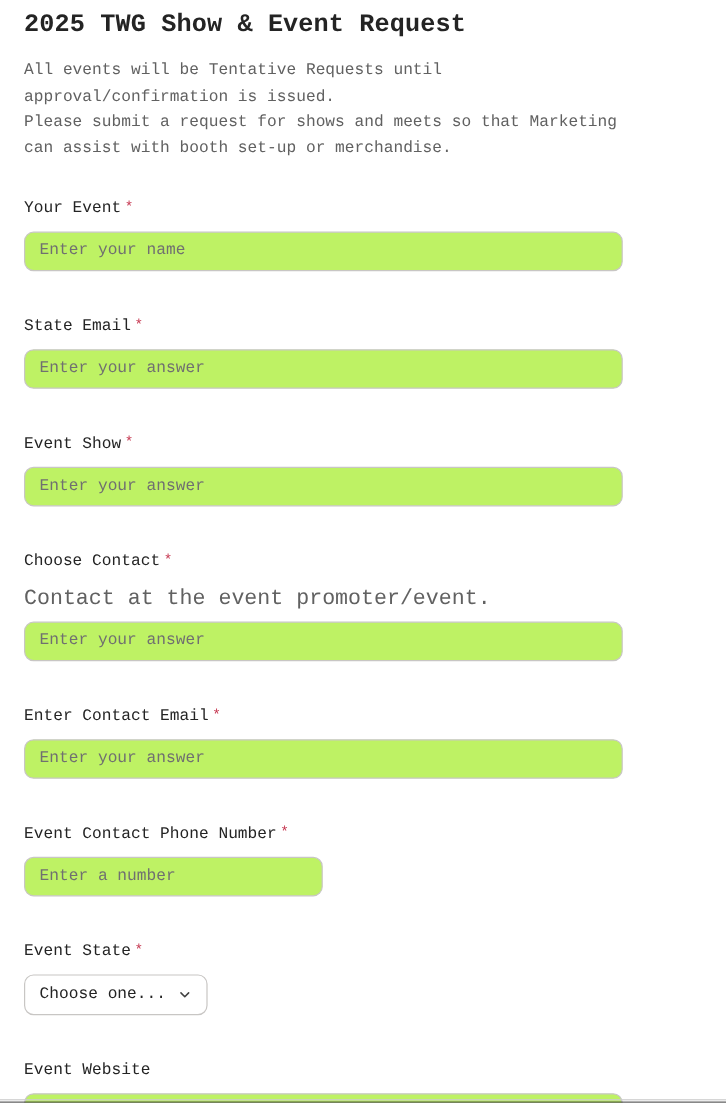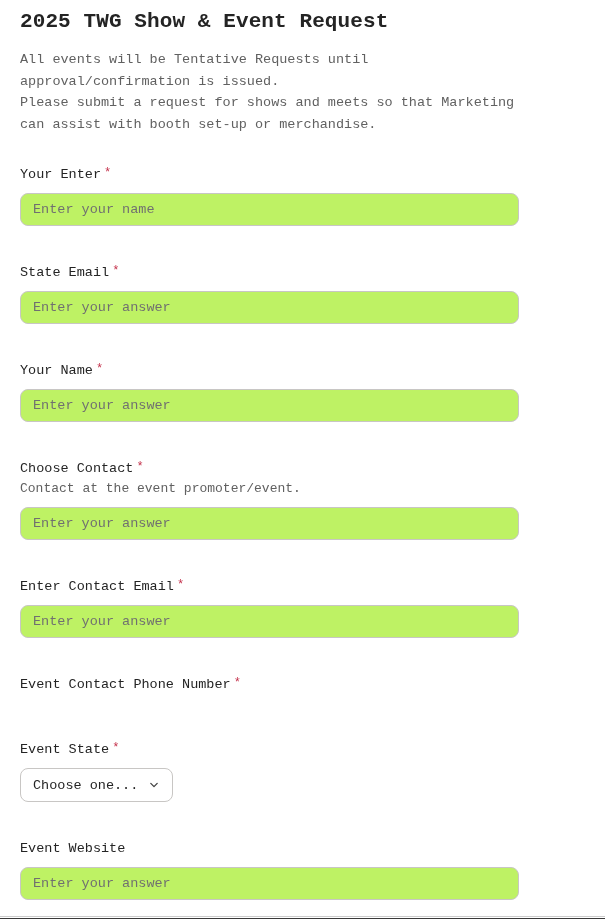--- a/index.html
+++ b/index.html
@@ -46,24 +46,24 @@
     color: #242424;
   }
   .required-marker {
     color: #c4314b;
     font-size: 12px;
     margin-left: 3px;
     vertical-align: top;
     line-height: 16px;
   }
   .field-sublabel {
-    font-size: 13px;
+    font-size: 18px;
     line-height: 19px;
     color: #616161;
-    margin-top: 1px;
+    margin-top: 12px;
   }
   .input-gap {
     height: 9px;
   }
   input.text-input {
     display: block;
     width: 499px;
     height: 33px;
     box-sizing: border-box;
     border: 1px solid #c8c6c4;
@@ -124,53 +124,54 @@
 <div class="container">
 
   <h1 class="form-title">2025 TWG Show &amp; Event Request</h1>
 
   <div class="form-description">
     <p>All events will be Tentative Requests until approval/confirmation is issued.</p>
     <p>Please submit a request for shows and meets so that Marketing can assist with booth set-up or merchandise.</p>
   </div>
 
   <div class="field">
-    <div class="field-label-row"><span>Your Enter</span><span class="required-marker">*</span></div>
+    <div class="field-label-row"><span>Your Event</span><span class="required-marker">*</span></div>
     <div class="input-gap"></div>
     <input class="text-input" type="text" placeholder="Enter your name" style="">
   </div>
 
   <div class="field">
     <div class="field-label-row"><span>State Email</span><span class="required-marker">*</span></div>
     <div class="input-gap"></div>
     <input class="text-input" type="text" placeholder="Enter your answer" style="">
   </div>
 
   <div class="field">
-    <div class="field-label-row"><span>Your Name</span><span class="required-marker">*</span></div>
+    <div class="field-label-row"><span>Event Show</span><span class="required-marker">*</span></div>
     <div class="input-gap"></div>
     <input class="text-input" type="text" placeholder="Enter your answer" style="">
   </div>
 
   <div class="field">
     <div class="field-label-row"><span>Choose Contact</span><span class="required-marker">*</span></div>
     <div class="field-sublabel">Contact at the event promoter/event.</div>
     <div class="input-gap"></div>
     <input class="text-input" type="text" placeholder="Enter your answer" style="">
   </div>
 
   <div class="field">
     <div class="field-label-row"><span>Enter Contact Email</span><span class="required-marker">*</span></div>
     <div class="input-gap"></div>
     <input class="text-input" type="text" placeholder="Enter your answer" style="">
   </div>
 
   <div class="field">
     <div class="field-label-row"><span>Event Contact Phone Number</span><span class="required-marker">*</span></div>
     <div class="input-gap"></div>
+    <input class="text-input w-medium" type="text" placeholder="Enter a number" style="">
   </div>
 
   <div class="field">
     <div class="field-label-row"><span>Event State</span><span class="required-marker">*</span></div>
     <div class="input-gap"></div>
     <div class="select-box">
       <span>Choose one...</span>
       <span class="chevron">
         <svg width="12" height="12" viewBox="0 0 12 12">
             <path d="M2.8 4.4 L6 7.6 L9.2 4.4" fill="none" stroke="#424242" stroke-width="1.3" stroke-linecap="round" stroke-linejoin="round"></path>

